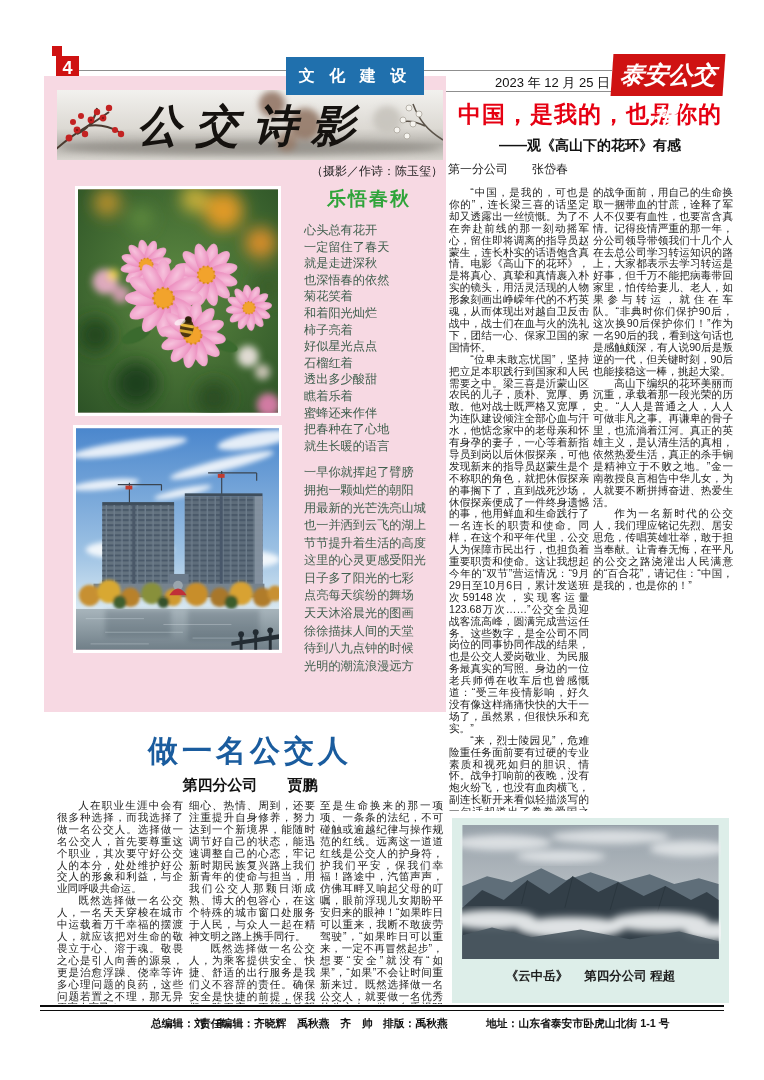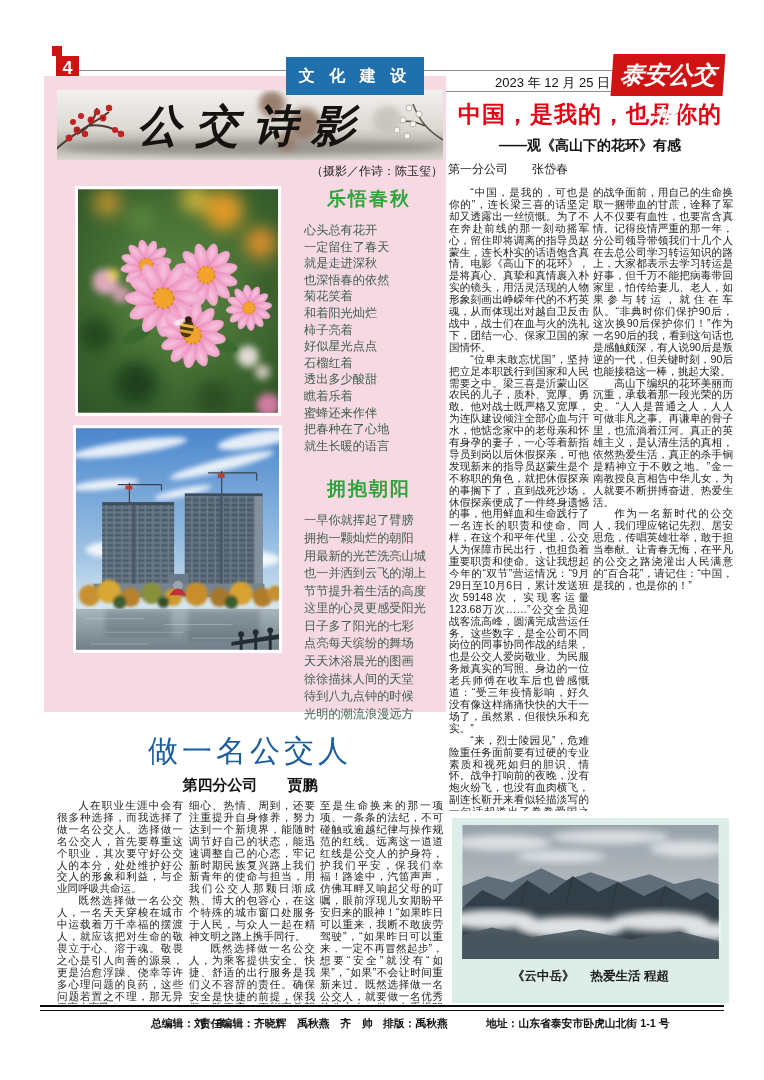--- a/index.html
+++ b/index.html
@@ -30,21 +30,21 @@
 
   .poems{left:292px;top:186px;width:154px;}
   .ptitle{font-size:19px;font-weight:bold;color:#2fa43a;text-align:center;letter-spacing:2px;}
   .ptitle.t2{margin-top:22px;}
   .plines{margin-top:10px;padding-left:12px;color:#41604f;font-size:12.2px;}
   .poem1 .pline{line-height:16.6px;}
   .poem2 .pline{line-height:17.6px;}
 
   
   .mtitle{left:57px;top:731px;width:386px;text-align:center;color:#1a5c9e;
-          font-size:30px;font-weight:normal;letter-spacing:4px;}
+          font-size:30px;font-weight:bold;letter-spacing:4px;}
   .mby{left:57px;top:776px;width:386px;text-align:center;font-size:15px;font-weight:bold;color:#111;}
   .bodycol{font-size:10.6px;line-height:11.9px;text-align:justify;overflow:hidden;color:#1c1c1c;}
   .mcol{top:800px;height:204px;}
   .mcol1{left:57px;width:126px;}
   .mcol2{left:189px;width:126px;}
   .mcol3{left:320px;width:123px;}
 
   
   .rtitle{left:448px;top:99px;width:284px;text-align:center;color:#e60012;
           font-size:23px;font-weight:bold;letter-spacing:1px;}
@@ -316,21 +316,20 @@
         <div class="pline">和着阳光灿烂</div>
         <div class="pline">柿子亮着</div>
         <div class="pline">好似星光点点</div>
         <div class="pline">石榴红着</div>
         <div class="pline">透出多少酸甜</div>
         <div class="pline">瞧着乐着</div>
         <div class="pline">蜜蜂还来作伴</div>
         <div class="pline">把春种在了心地</div>
         <div class="pline">就生长暖的语言</div>
       </div>
-    <div class="ptitle t2">拥抱朝阳</div>
     <div class="plines poem2">
         <div class="pline">一早你就挥起了臂膀</div>
         <div class="pline">拥抱一颗灿烂的朝阳</div>
         <div class="pline">用最新的光芒洗亮山城</div>
         <div class="pline">也一并洒到云飞的湖上</div>
         <div class="pline">节节提升着生活的高度</div>
         <div class="pline">这里的心灵更感受阳光</div>
         <div class="pline">日子多了阳光的七彩</div>
         <div class="pline">点亮每天缤纷的舞场</div>
         <div class="pline">天天沐浴晨光的图画</div>
@@ -394,21 +393,21 @@
       </g>
       <g fill="#f2f4f5" filter="url(#mb)" opacity=".9">
         <ellipse cx="30" cy="96" rx="45" ry="10"></ellipse>
           <ellipse cx="110" cy="104" rx="55" ry="11"></ellipse>
         <ellipse cx="200" cy="98" rx="50" ry="10"></ellipse>
           <ellipse cx="255" cy="108" rx="30" ry="9"></ellipse>
       </g>
       <path d="M0 112 L30 104 L70 114 L120 106 L170 116 L220 108 L260 118 V136 H0 Z" fill="#4a5861" opacity=".9"></path>
     </svg>
   </div>
-  <div class="abs mcaption">《云中岳》　 热爱生活 程超</div>
+  <div class="abs mcaption">《云中岳》　 第四分公司 程超</div>
 
   <div class="abs frule-thick"></div>
   <div class="abs frule-thin"></div>
   <div class="abs fitem f1">总编辑：刘　丰</div>
   <div class="abs fitem f2">责任编辑：齐晓辉　禹秋燕　齐　帅</div>
   <div class="abs fitem f3">排版：禹秋燕</div>
   <div class="abs fitem f4">地址：山东省泰安市卧虎山北街 1-1 号</div>
 
 </div>
 

